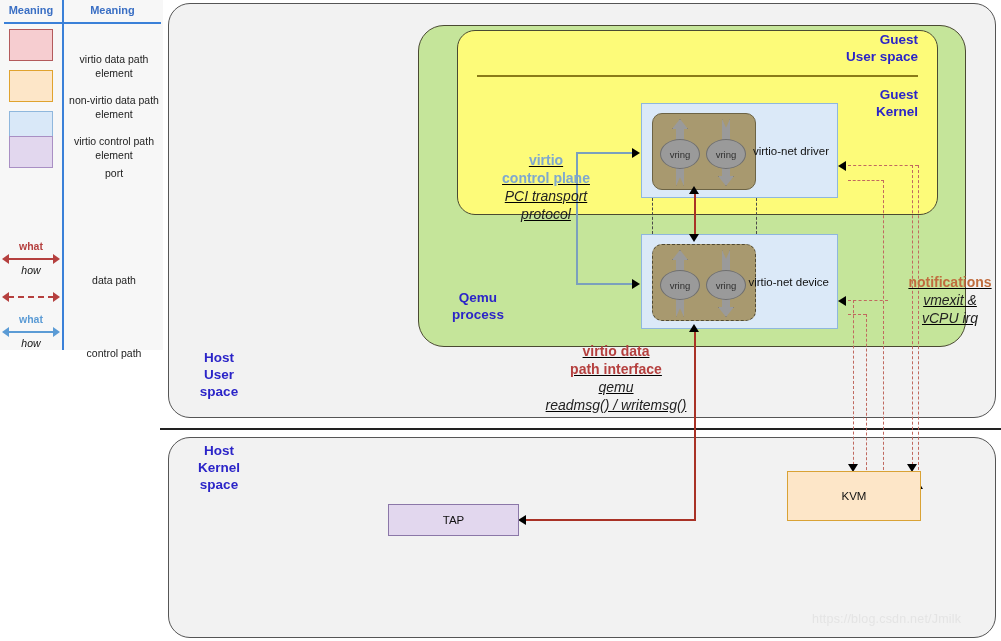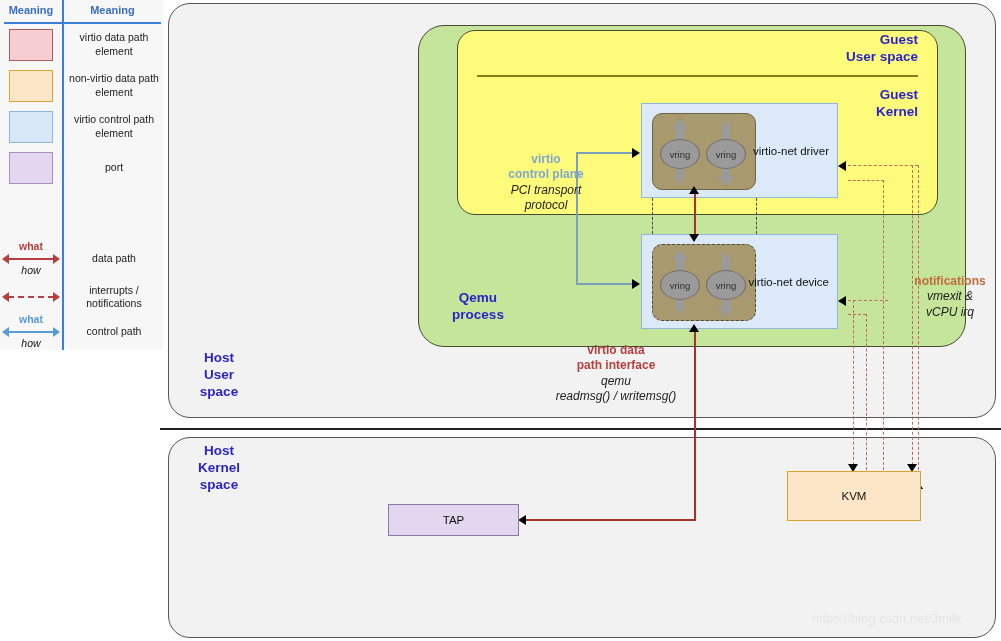--- a/index.html
+++ b/index.html
@@ -52,20 +52,21 @@
     display: flex; align-items: center; justify-content: center;
   }
   .lg-txt {
     position: absolute; left: 66px; width: 96px;
     height: 100%;
     display: flex; align-items: center; justify-content: center;
     text-align: center;
     font-size: 10.5px;
     color: #222;
     line-height: 1.25;
+    margin-top: 22px;
   }
   .swatch {
     width: 44px; height: 32px;
     border: 1.5px solid #000;
   }
   .sw-pink   { background: #f6cdd0; border-color: #b35a5c; }
   .sw-orange { background: #fde6c8; border-color: #e0a32e; }
   .sw-blue   { background: #d9e8f8; border-color: #8fb7dd; }
   .sw-purple { background: #e2d7ee; border-color: #a98fc4; }
 
@@ -254,21 +255,22 @@
   #kvm-box {
     left: 787px; top: 471px; width: 134px; height: 50px;
     background: #fde6c8; border-color: #d9a235;
   }
 
   
   .annot {
     position: absolute;
     text-align: center;
     line-height: 1.28;
-    font-size: 12px;
+    font-size: 14px;
+    text-decoration: underline;
   }
   .annot .hd { font-weight: bold; }
   .annot .it { font-style: italic; }
   .annot.ctrl .hd { color: #7fa8cf; }
   .annot.ctrl .it { color: #222; }
   .annot.data .hd { color: #b5403f; }
   .annot.data .it { color: #222; }
   .annot.notif .hd { color: #c06c3e; }
   .annot.notif .it { color: #222; }
 
@@ -320,21 +322,21 @@
       <div class="lg-txt">non-virtio data path element</div>
     </div>
 
     <div class="lg-row" style="top:106px;height:41px">
       <div class="lg-sym">
         <div class="swatch sw-blue"></div>
       </div>
       <div class="lg-txt">virtio control path element</div>
     </div>
 
-    <div class="lg-row" style="top:147px;height:41px">
+    <div class="lg-row" style="top:131px;height:41px">
       <div class="lg-sym">
         <div class="swatch sw-purple"></div>
       </div>
       <div class="lg-txt">port</div>
     </div>
 
 
     <div class="lg-row" style="top:238px;height:42px">
       <div class="lg-sym">
         <div class="arrowrow">
@@ -353,21 +355,20 @@
     <div class="lg-row" style="top:280px;height:34px">
       <div class="lg-sym">
         <div class="arrowrow">
           <div class="ar-line red">
             <span class="ar-head l"></span>
             <span class="shaft dash"></span>
             <span class="ar-head r"></span>
           </div>
         </div>
       </div>
-      <div class="lg-txt">interrupts / notifications</div>
     </div>
 
     <div class="lg-row" style="top:312px;height:40px">
       <div class="lg-sym">
         <div class="arrowrow">
           <div class="lbl-what blue">what</div>
           <div class="ar-line blue">
             <span class="ar-head l"></span>
             <span class="shaft"></span>
             <span class="ar-head r"></span>

